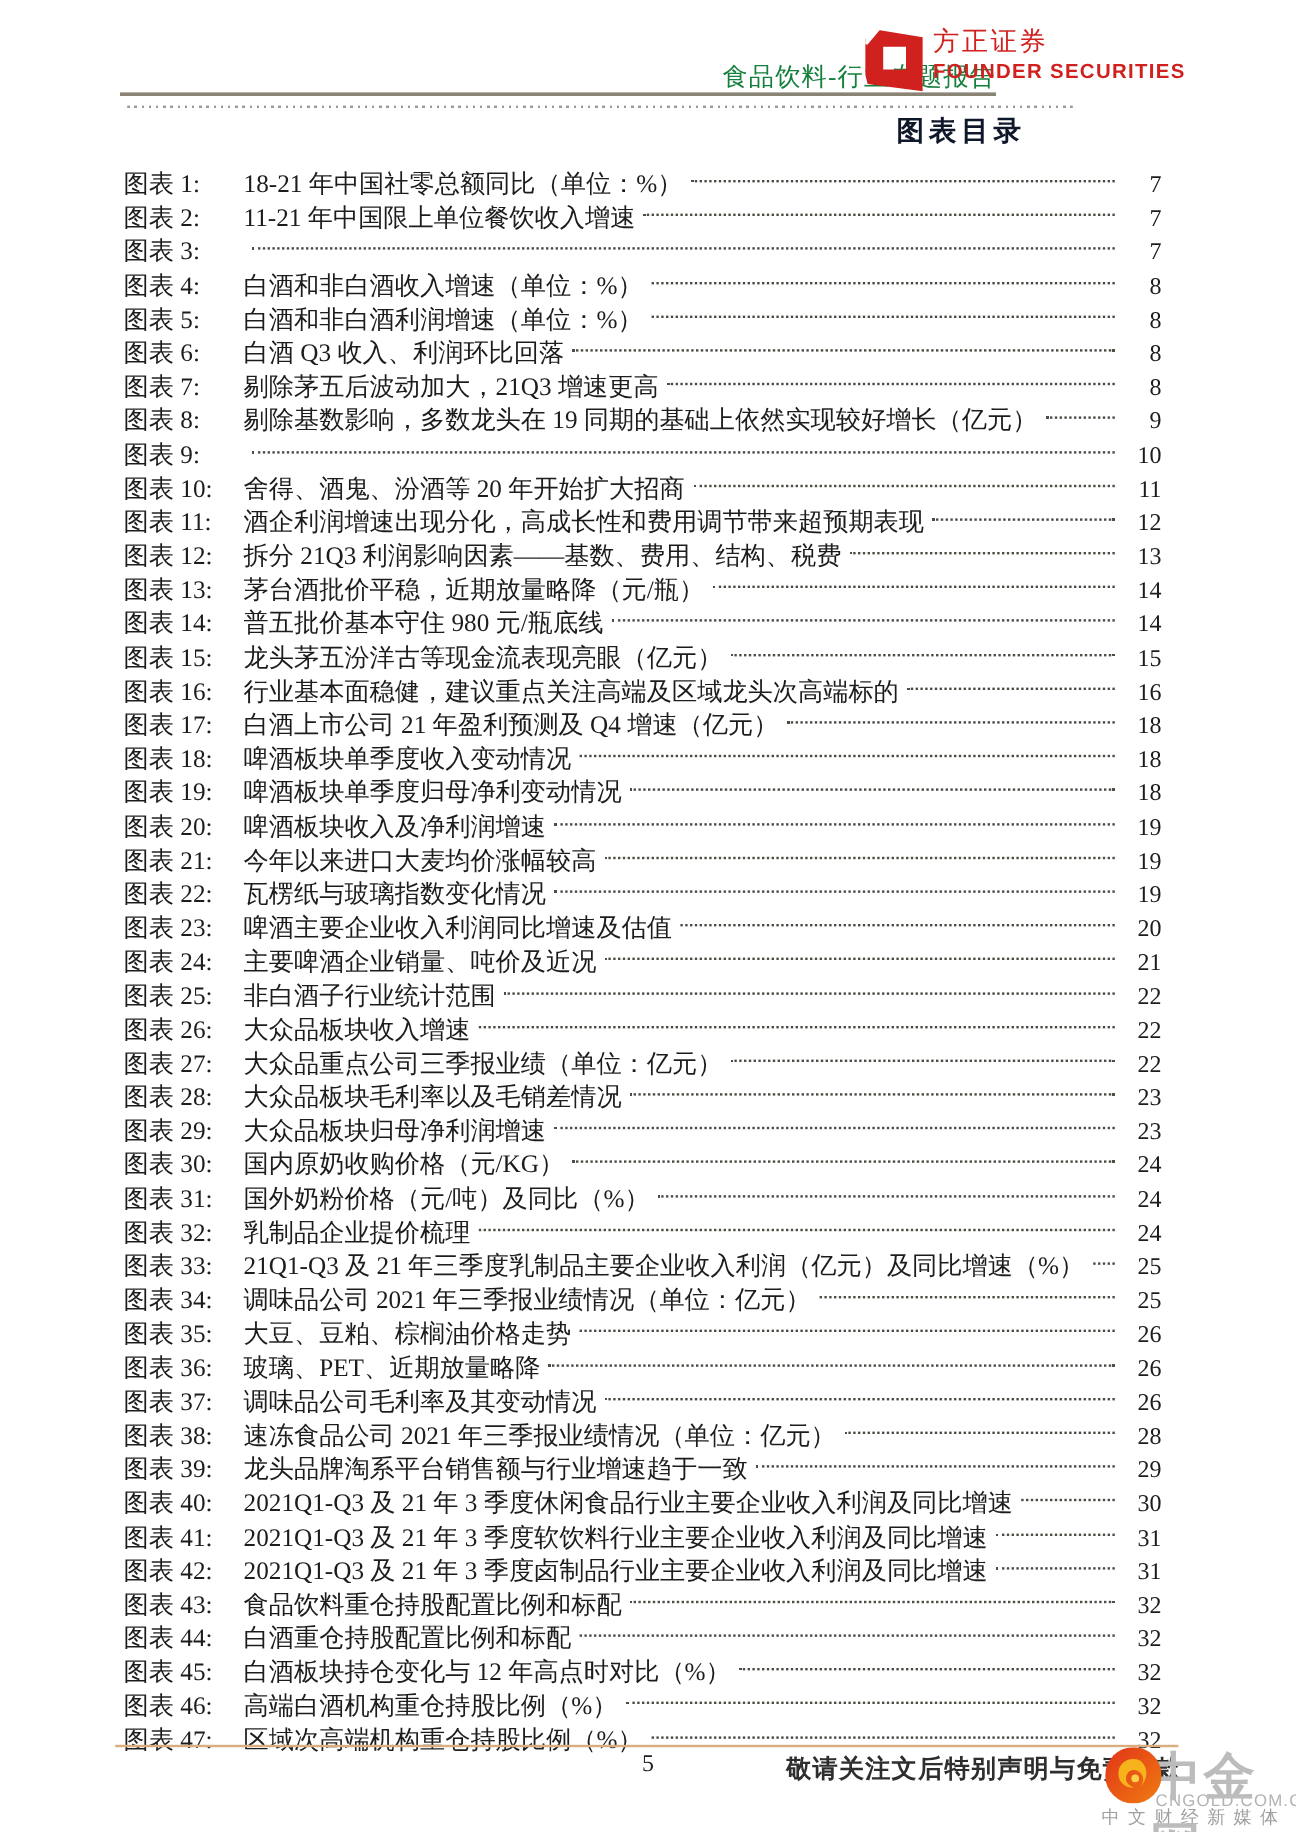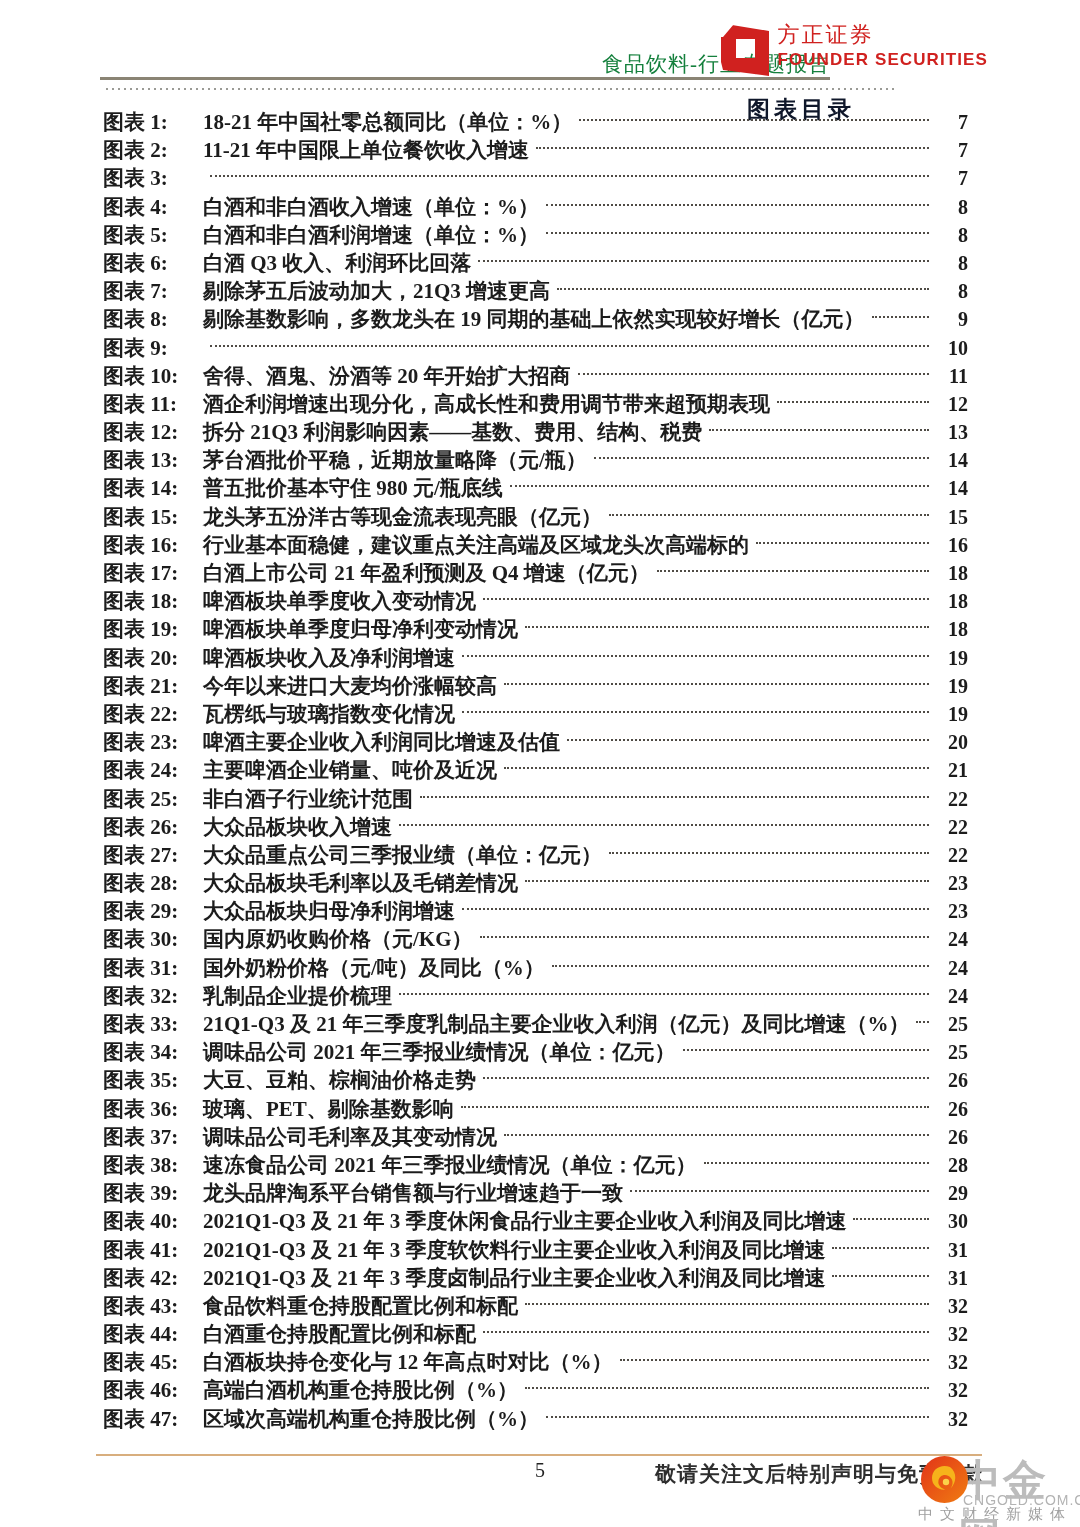--- a/index.html
+++ b/index.html
@@ -33,21 +33,21 @@
   .logo-en{
     font-family:"Liberation Sans","DejaVu Sans",sans-serif;
     font-size:17px;font-weight:bold;color:#d0211f;letter-spacing:1.1px;margin-top:5px;
   }
   
   .toc-title{
     position:absolute;top:94px;left:0;width:855px;text-align:right;
     font-size:23px;font-weight:bold;color:#0f172a;letter-spacing:4px;
   }
   .toc-list{
-    position:absolute;top:108px;left:103px;width:865px;font-weight:bold;
+    position:absolute;top:139px;left:103px;width:865px;
   }
   .toc-row{
     display:flex;align-items:baseline;height:28.2px;line-height:28.2px;
     font-size:21px;white-space:nowrap;
   }
   .toc-label{flex:0 0 100px;color:#1c1c1c;}
   .toc-entry-title{flex:0 0 auto;color:#1c1c1c;}
   .leader{flex:1 1 auto;position:relative;min-width:18px;}
   .leader::after{
     content:"";position:absolute;left:7px;right:5px;bottom:8px;
@@ -349,21 +349,21 @@
 
   <div class="toc-row">
     <span class="toc-label">图表 35:</span>
     <span class="toc-entry-title">大豆、豆粕、棕榈油价格走势</span>
     <span class="leader"></span>
     <span class="toc-page">26</span>
   </div>
 
   <div class="toc-row">
     <span class="toc-label">图表 36:</span>
-    <span class="toc-entry-title">玻璃、PET、剔除基数影响</span>
+    <span class="toc-entry-title">玻璃、PET、近期放量略降</span>
     <span class="leader"></span>
     <span class="toc-page">26</span>
   </div>
 
   <div class="toc-row">
     <span class="toc-label">图表 37:</span>
     <span class="toc-entry-title">调味品公司毛利率及其变动情况</span>
     <span class="leader"></span>
     <span class="toc-page">26</span>
   </div>

